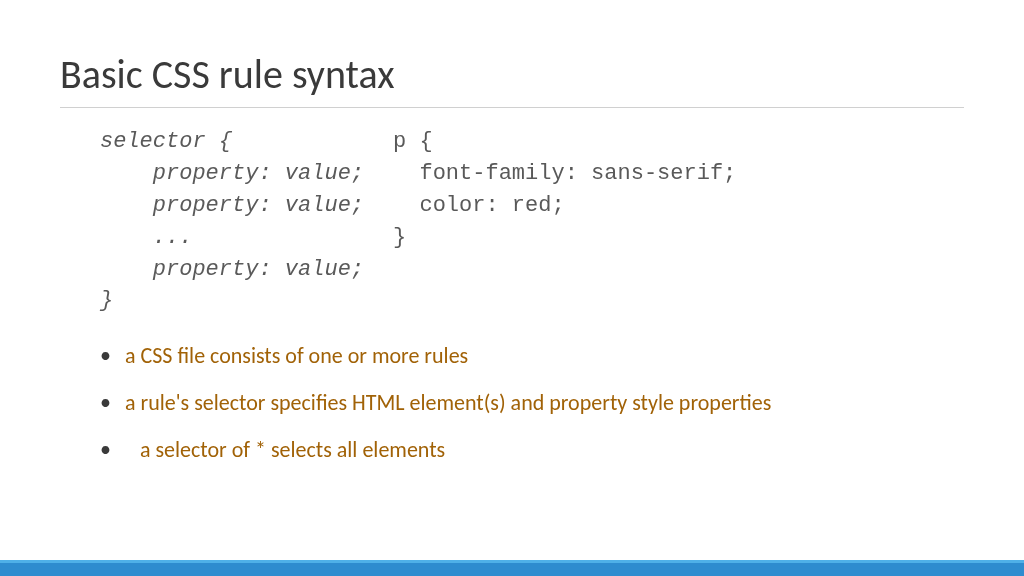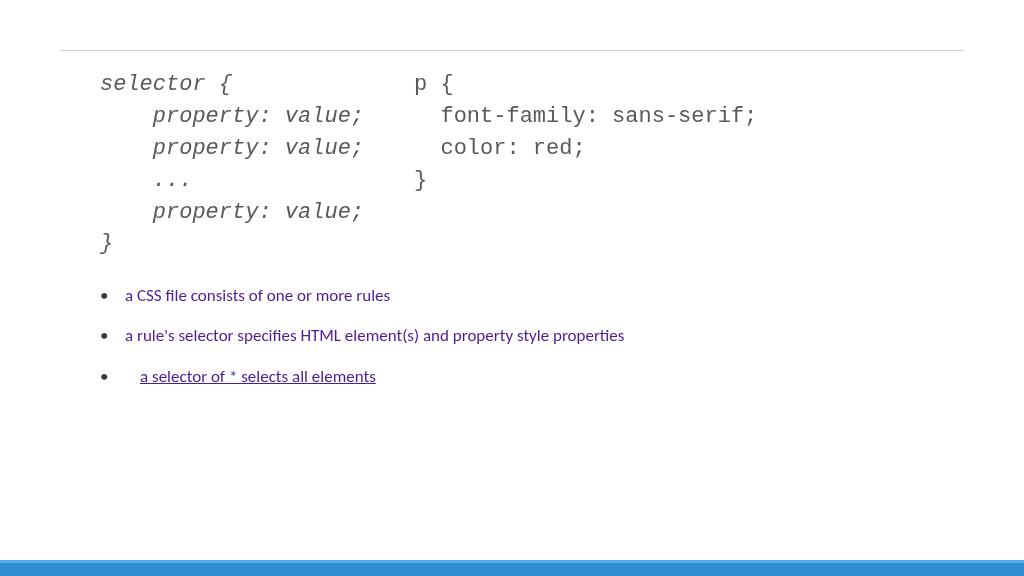--- a/index.html
+++ b/index.html
@@ -25,21 +25,21 @@
       color: #3a3a3a;
       margin-bottom: 8px;
     }
     .title-rule {
       border: none;
       border-top: 1px solid #d0d0d0;
       margin-bottom: 18px;
     }
     .code-cols {
       display: flex;
-      gap: 50px;
+      gap: 29px;
       margin-left: 40px;
       margin-bottom: 25px;
     }
     .code-block {
       font-family: 'Courier New', Courier, monospace;
       font-size: 22px;
       line-height: 1.45;
       color: #5a5a5a;
       white-space: pre;
     }
@@ -48,55 +48,55 @@
     }
     .code-block.plain {
       font-style: normal;
       color: #595959;
     }
     .bullets {
       list-style: none;
       margin-left: 40px;
     }
     .bullets li {
-      font-size: 17px;
-      color: #4c1d95;
+      font-size: 22px;
+      color: #a16207;
       margin-bottom: 18px;
       position: relative;
       padding-left: 25px;
       line-height: 1.3;
     }
     .bullets li::before {
       content: "•";
       position: absolute;
       left: 0;
       top: 0;
       color: #3a3a3a;
     }
     .bullets li.indented {
       padding-left: 40px;
-      text-decoration: underline;
     }
     .bullets li.indented::before {
       left: 0px;
     }
     .footer-bar {
       position: absolute;
       left: 0;
       right: 0;
       bottom: 0;
       height: 16px;
       background: #2e8ccf;
       border-top: 3px solid #4fb0e8;
     }
   </style>
 </head>
 <body>
 
 <div class="slide">
+  <h1 class="title">Basic CSS rule syntax</h1>
   <hr class="title-rule">
 
   <div class="code-cols">
     <div class="code-block italic">selector {
     property: value;
     property: value;
     ...
     property: value;
 }</div>
     <div class="code-block plain">p {

